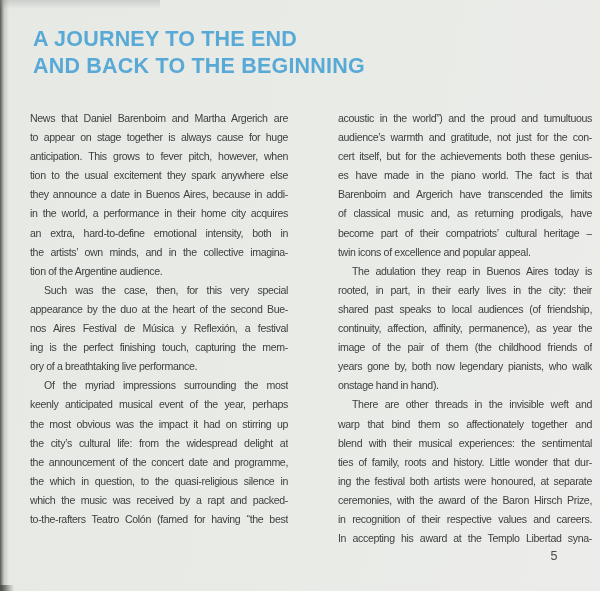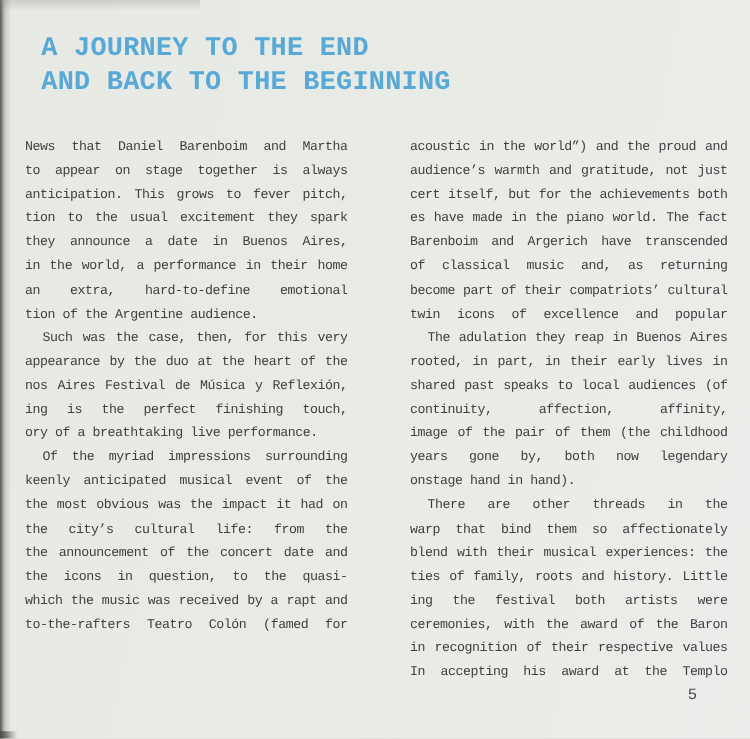--- a/index.html
+++ b/index.html
@@ -6,21 +6,21 @@
     margin: 0;
     padding: 0;
     background: #d8dad6;
   }
   .page {
     position: relative;
     width: 600px;
     height: 591px;
     overflow: hidden;
     background: linear-gradient(100deg, #e7e9e5 0%, #e9ebe7 55%, #ecedea 100%);
-    font-family: Liberation Mono, monospace;
+    font-family: Liberation Sans, sans-serif;
   }
   
   .scan-edge-left {
     position: absolute; left: 0; top: 0;
     width: 9px; height: 591px;
     background: linear-gradient(to right, #55574f 0px, #8f918c 2px, #c6c9c4 4px, rgba(233,235,231,0) 9px);
     pointer-events: none;
   }
   .scan-smudge-top {
     position: absolute; left: 0; top: 0;
@@ -40,21 +40,21 @@
     margin: 0;
     font-size: 21.5px;
     line-height: 27px;
     font-weight: bold;
     letter-spacing: 0.2px;
     color: var(--title-blue, #58a9d6);
   }
   .title .title-line { display: block; }
   .columns {
     position: absolute;
-    left: 20px; top: 109px;
+    left: 30px; top: 109px;
     display: flex;
     gap: 14px;
   }
   .col { width: 258px; }
   .col.right { width: 254px; margin-left: 36px; }
   .line {
     font-size: 10.6px;
     line-height: 19.1px;
     height: 19.1px;
     overflow: hidden;
@@ -89,32 +89,33 @@
 
   <div class="columns">
     <div class="col left" id="col-left">
         <div class="line">News that Daniel Barenboim and Martha Argerich are</div>
         <div class="line">to appear on stage together is always cause for huge</div>
         <div class="line">anticipation. This grows to fever pitch, however, when</div>
         <div class="line">tion to the usual excitement they spark anywhere else</div>
         <div class="line">they announce a date in Buenos Aires, because in addi-</div>
         <div class="line">in the world, a performance in their home city acquires</div>
         <div class="line">an extra, hard-to-define emotional intensity, both in</div>
+        <div class="line">the artists’ own minds, and in the collective imagina-</div>
         <div class="line para-end">tion of the Argentine audience.</div>
         <div class="line indent">Such was the case, then, for this very special</div>
         <div class="line">appearance by the duo at the heart of the second Bue-</div>
         <div class="line">nos Aires Festival de Música y Reflexión, a festival</div>
         <div class="line">ing is the perfect finishing touch, capturing the mem-</div>
         <div class="line para-end">ory of a breathtaking live performance.</div>
         <div class="line indent">Of the myriad impressions surrounding the most</div>
         <div class="line">keenly anticipated musical event of the year, perhaps</div>
         <div class="line">the most obvious was the impact it had on stirring up</div>
         <div class="line">the city’s cultural life: from the widespread delight at</div>
         <div class="line">the announcement of the concert date and programme,</div>
-        <div class="line">the icons in question, to the quasi-religious silence in</div>
+        <div class="line">the which in question, to the quasi-religious silence in</div>
         <div class="line">which the music was received by a rapt and packed-</div>
         <div class="line">to-the-rafters Teatro Colón (famed for having “the best</div>
       </div>
     <div class="col right" id="col-right">
         <div class="line">acoustic in the world”) and the proud and tumultuous</div>
         <div class="line">audience’s warmth and gratitude, not just for the con-</div>
         <div class="line">cert itself, but for the achievements both these genius-</div>
         <div class="line">es have made in the piano world. The fact is that</div>
         <div class="line">Barenboim and Argerich have transcended the limits</div>
         <div class="line">of classical music and, as returning prodigals, have</div>

